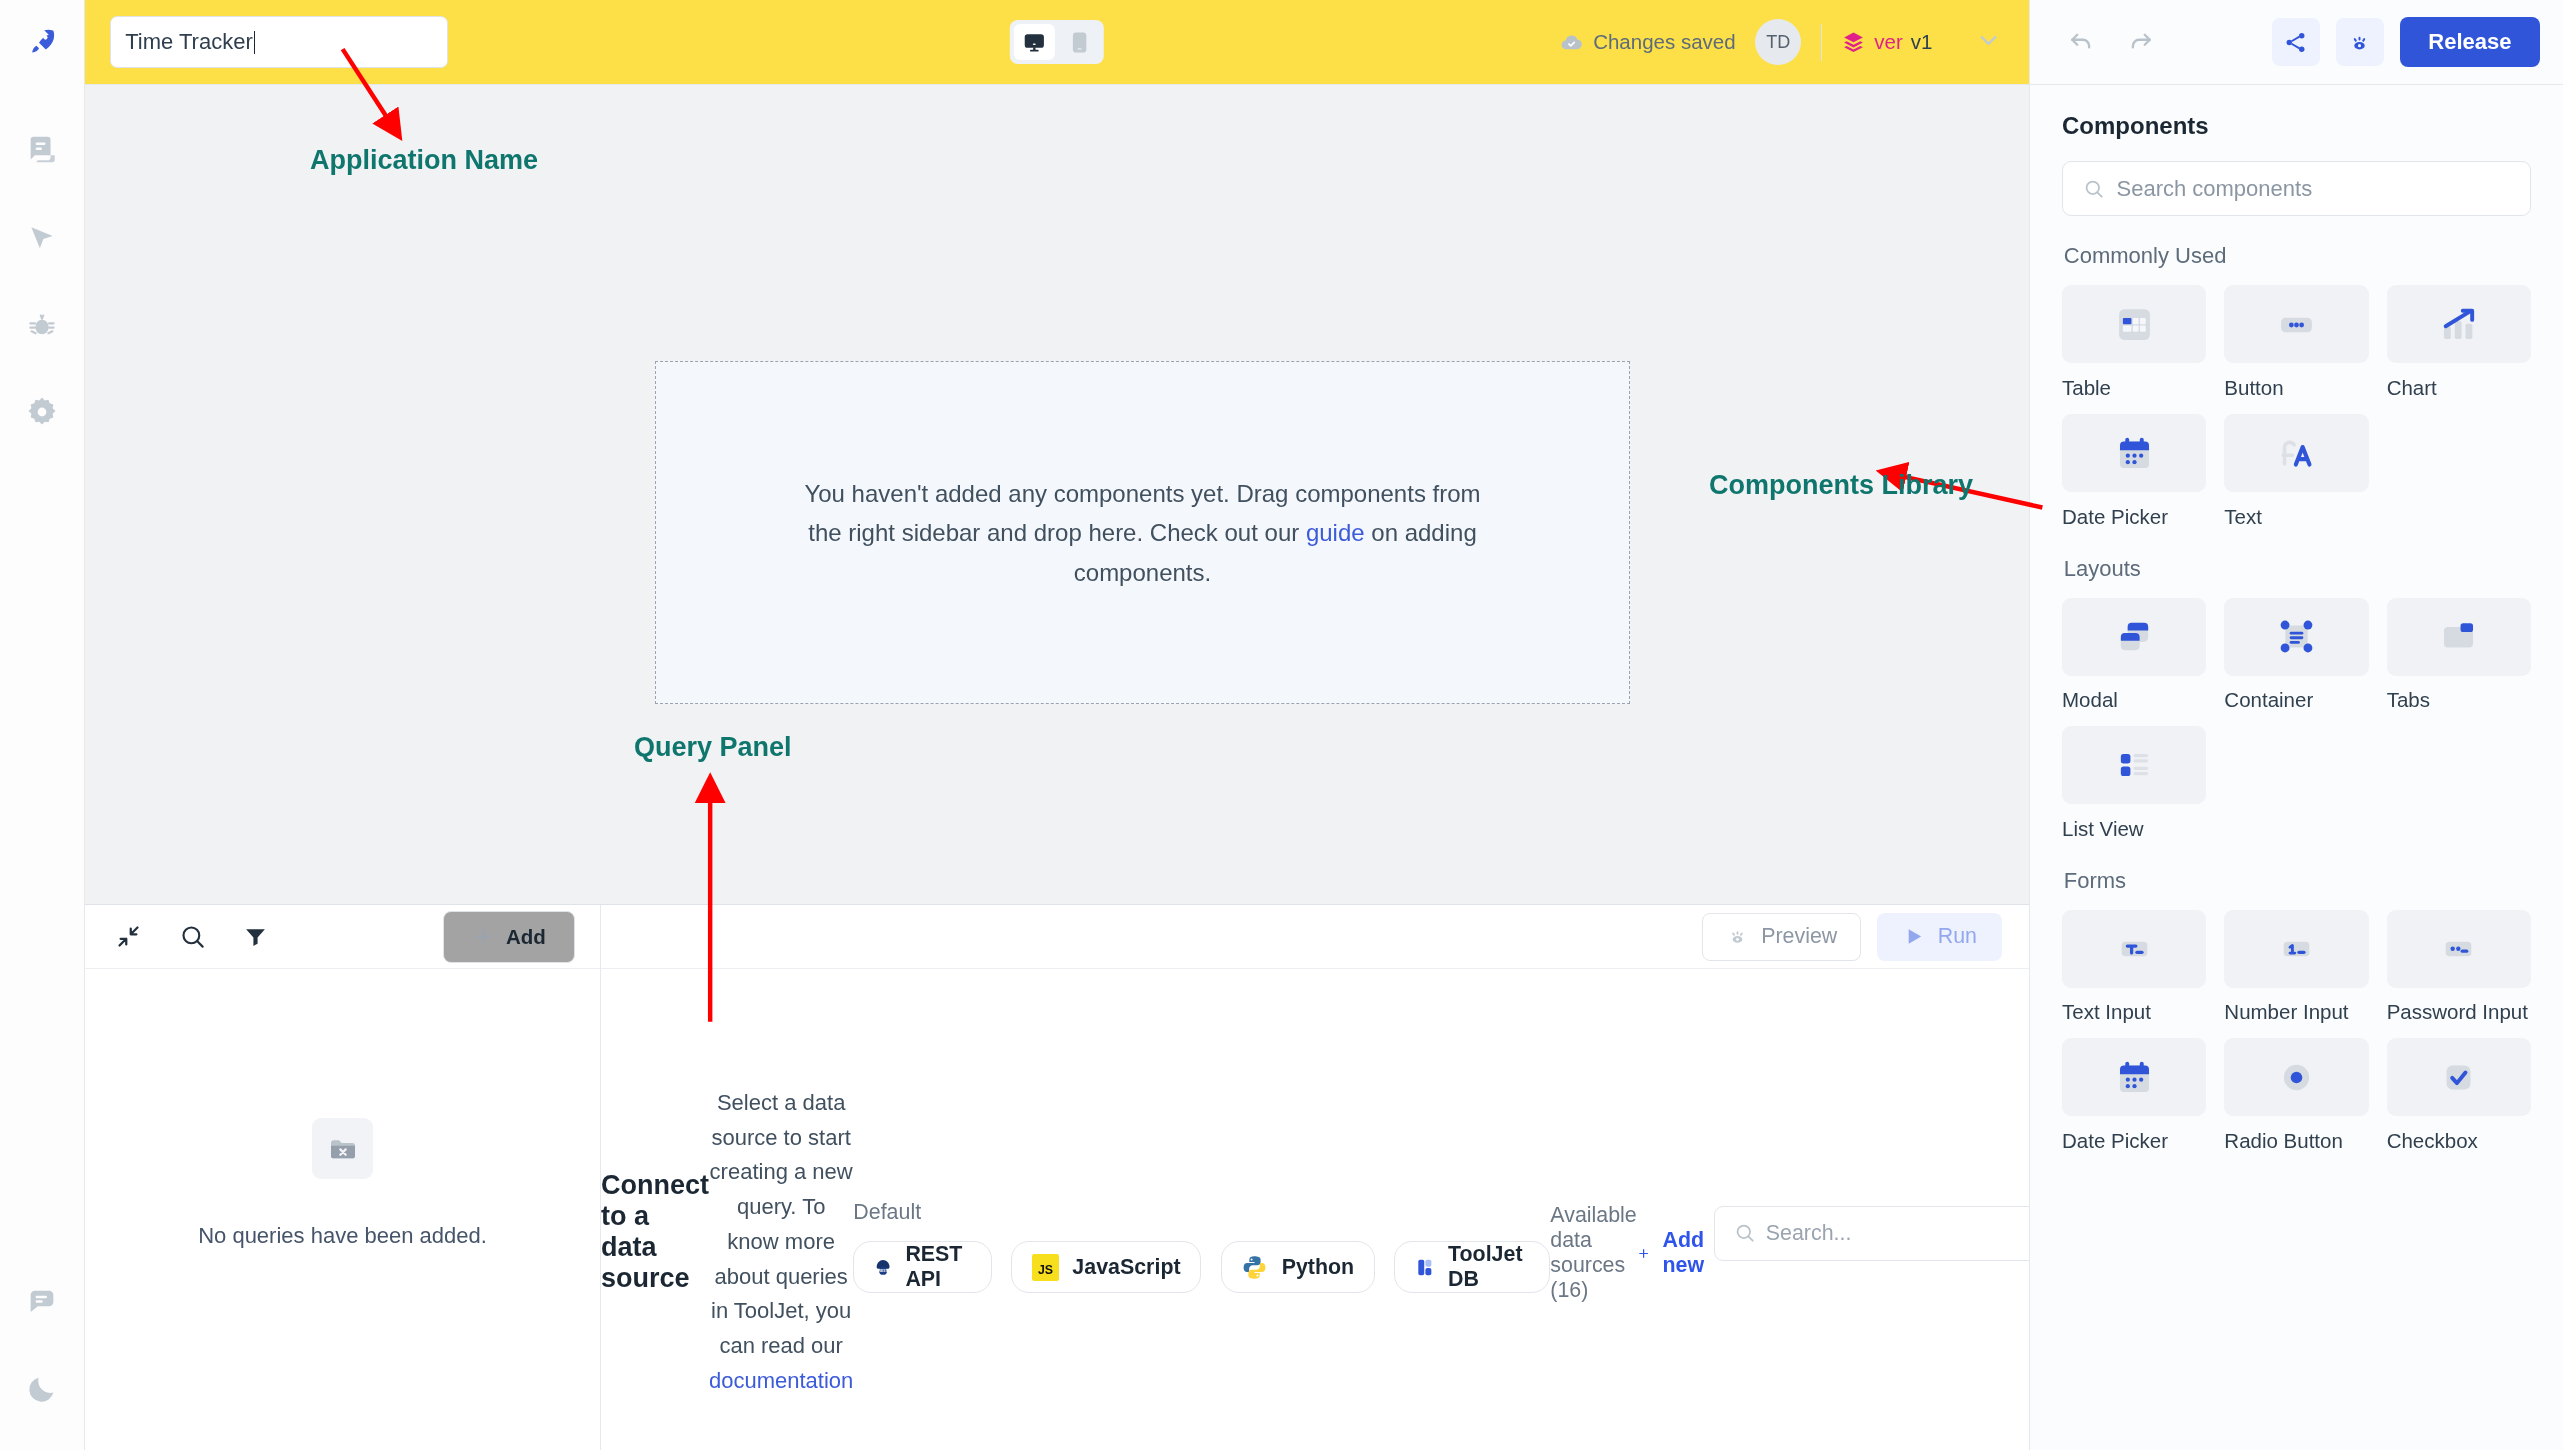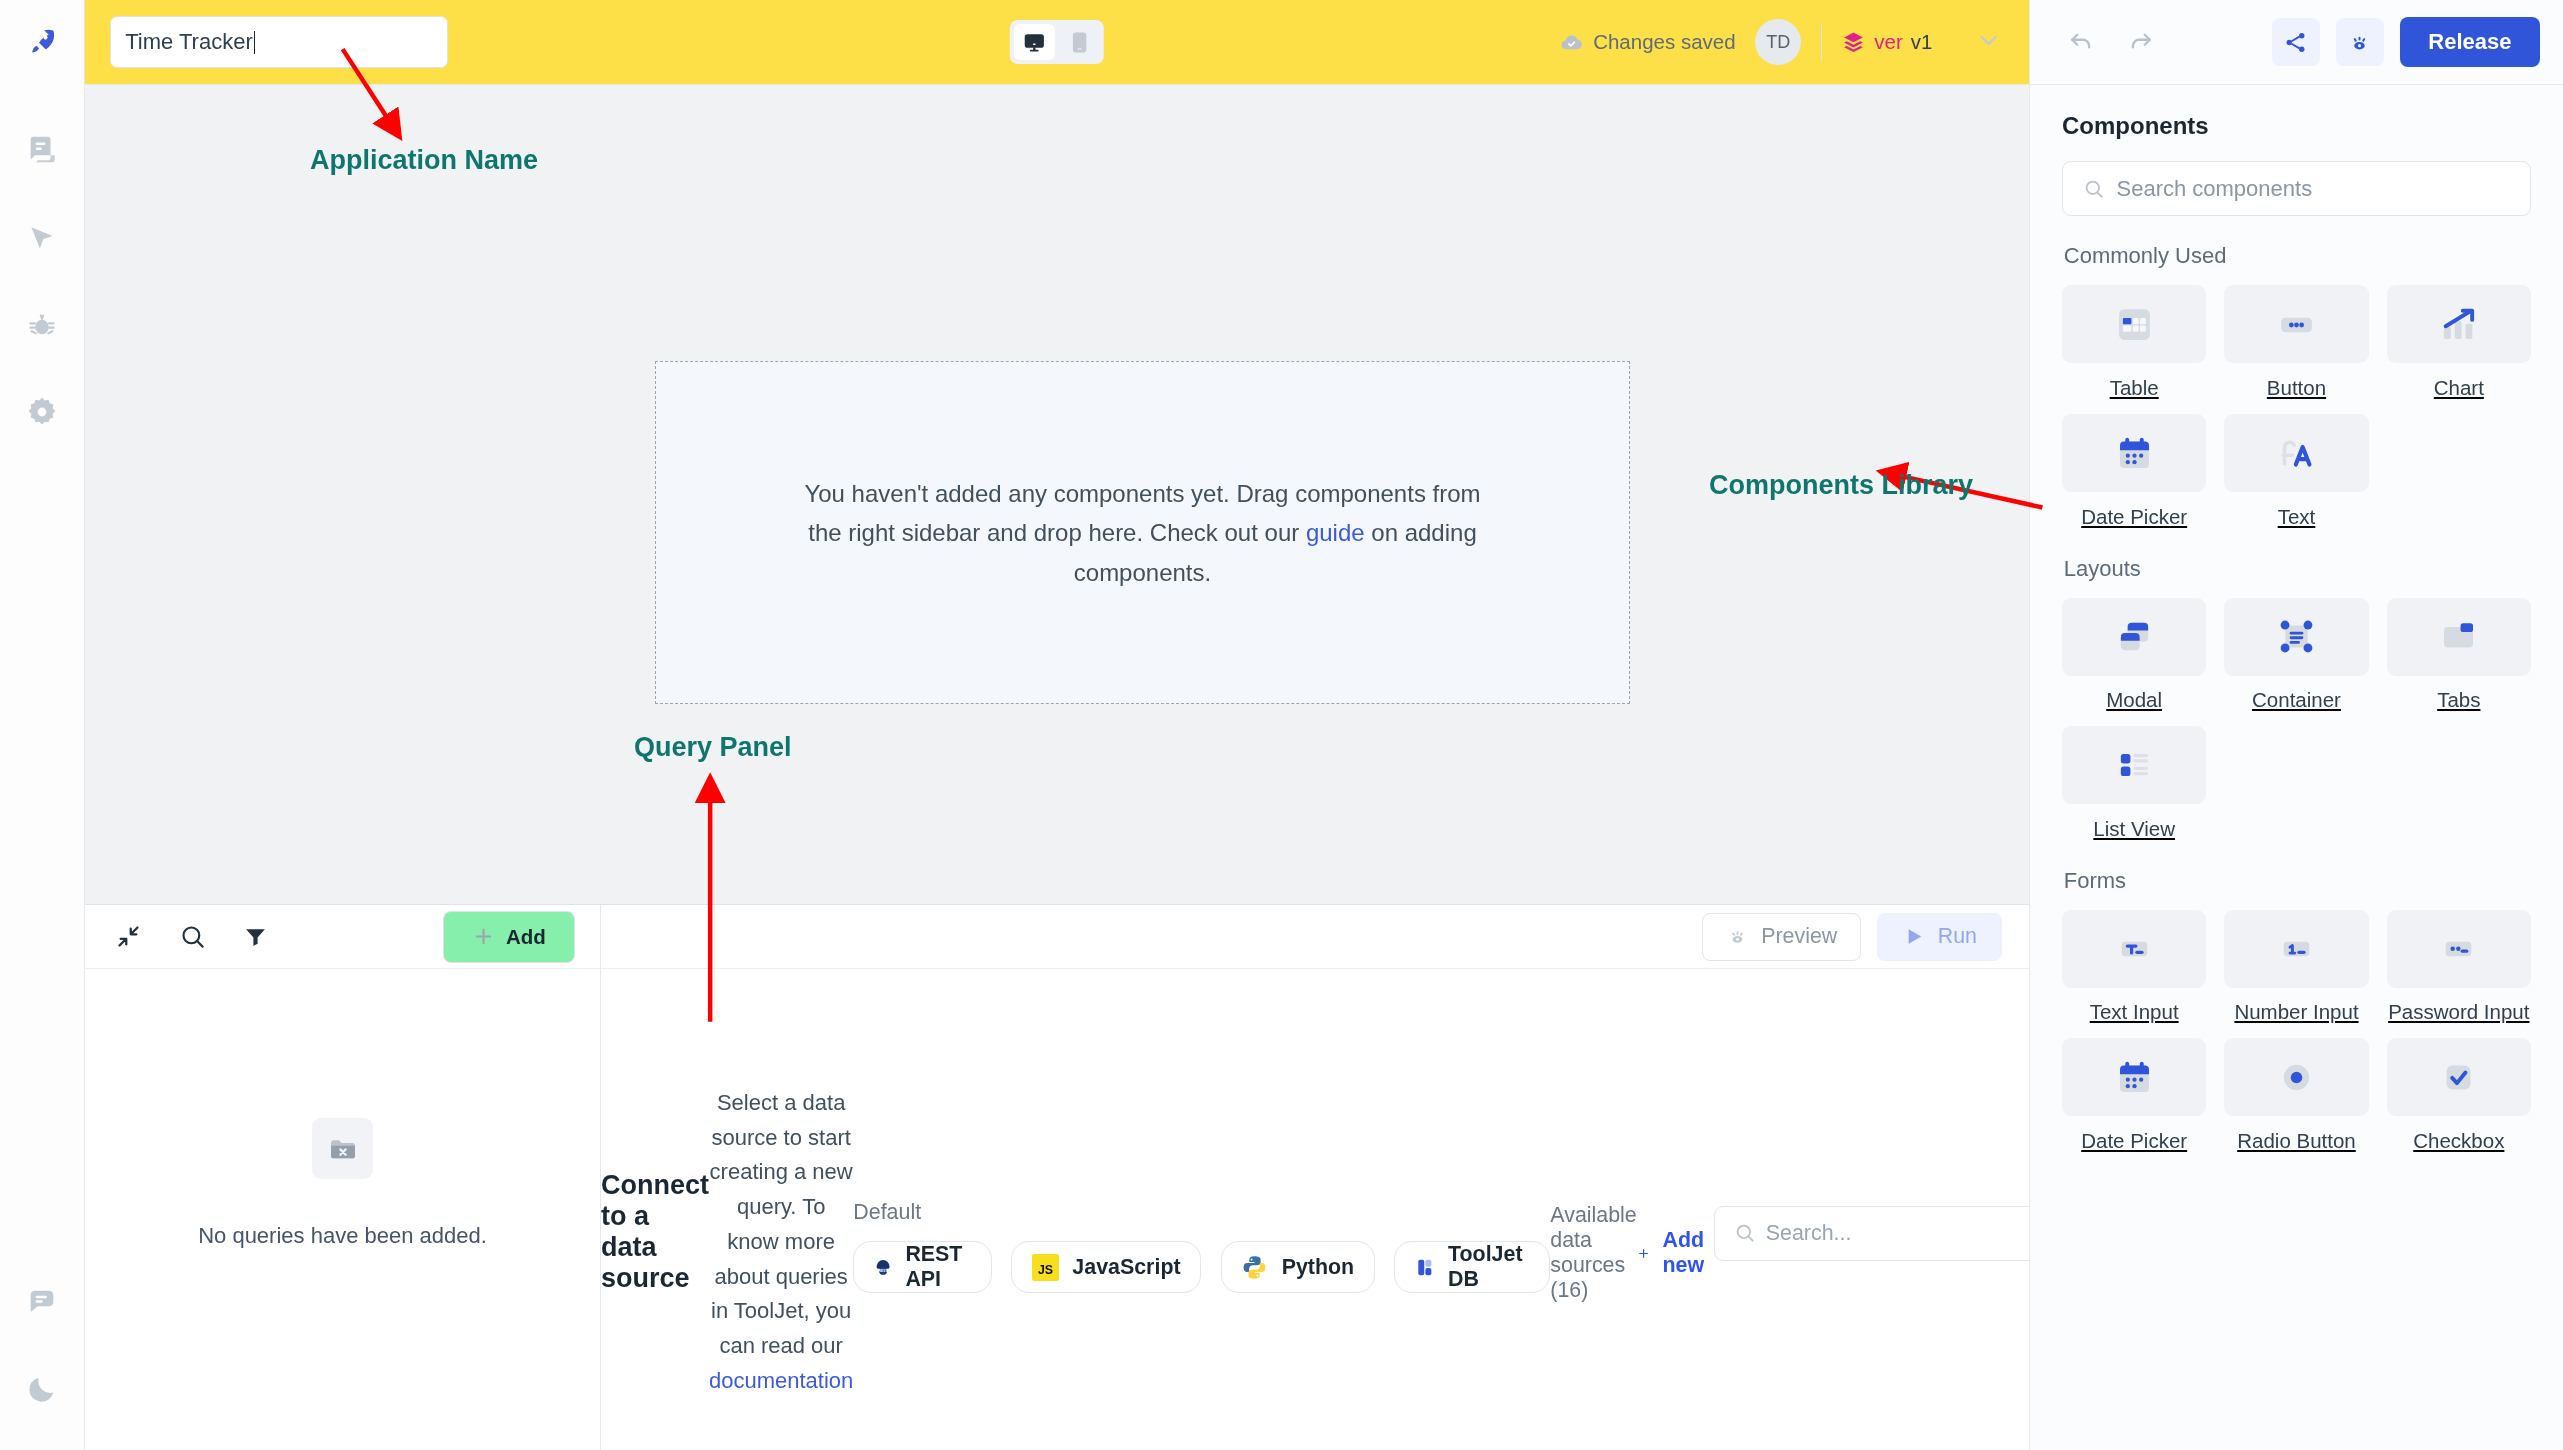--- a/index.html
+++ b/index.html
@@ -70,21 +70,21 @@
   
   .querypanel { height: 547px; background: #fff; border-top: 0.9px solid #dfe3e8; display: flex; flex: none; }
   .q-left { width: 516px; border-right: 0.9px solid #e6e8eb; display: flex; flex-direction: column; flex: none; }
   .q-left-toolbar {
     height: 64px; display: flex; align-items: center; padding: 0 25px 0 30px;
     border-bottom: 0.9px solid #eceef1; gap: 37px;
   }
   .q-tool-icon { cursor: pointer; display: flex; align-items: center; }
   .add-btn {
     margin-left: auto; width: 132px; height: 52px; border: 0.9px solid #dfe3e8; border-radius: 8px;
-    background: #86efac; display: flex; align-items: center; justify-content: center; gap: 10.7px;
+    background: #a3a3a3; display: flex; align-items: center; justify-content: center; gap: 10.7px;
     font-size: 20.5px; font-weight: 700; color: #1b2733; cursor: pointer;
   }
   .q-empty { flex: 1; display: flex; flex-direction: column; align-items: center; justify-content: center; gap: 44px; padding-bottom: 53px; }
   .q-empty-icon { width: 61px; height: 61px; border-radius: 9px; background: #f1f3f6; display: flex; align-items: center; justify-content: center; }
   .q-empty-text { font-size: 22px; color: #46546a; }
 
   .q-right { flex: 1; display: flex; flex-direction: column; min-width: 0; }
   .q-right-toolbar {
     height: 64px; border-bottom: 0.9px solid #eceef1; display: flex; align-items: center;
     justify-content: flex-end; padding-right: 27px; gap: 16px;
@@ -133,21 +133,21 @@
   .rp-body { flex: 1; padding: 27px 32px 0 32px; overflow: hidden; }
   .rp-title { font-size: 24px; font-weight: 700; color: #1b2733; }
   .rp-search {
     margin-top: 21.4px; height: 55px; border: 0.9px solid #e2e5ea; border-radius: 9px; background: #fff;
     display: flex; align-items: center; gap: 12.5px; padding: 0 19.6px;
   }
   .rp-search input { border: none; outline: none; font-size: 22px; color: #41505f; flex: 1; font-family: inherit; background: transparent; }
   .rp-search input::placeholder { color: #8b96a3; }
   .rp-section { font-size: 22px; color: #5d6b7a; margin: 27px 0 16px 1.8px; }
   .rp-grid { display: grid; grid-template-columns: repeat(3, 1fr); gap: 14.2px 18px; }
-  .comp-cell { display: flex; flex-direction: column; align-items: center; cursor: pointer; text-decoration: underline; }
+  .comp-cell { display: flex; flex-direction: column; align-items: flex-start; cursor: pointer; }
   .comp-tile {
     width: 100%; height: 78px; background: #f0f2f5; border-radius: 9px;
     display: flex; align-items: center; justify-content: center;
   }
   .comp-label { font-size: 20.5px; color: #31404f; margin-top: 12.5px; text-align: center; }
 
   
   .anno { position: absolute; color: #0f766e; font-size: 27px; font-weight: 700; white-space: nowrap; pointer-events: none; }
   .anno-svg { position: absolute; left: 0; top: 0; width: 2563px; height: 1451px; pointer-events: none; }
 </style>

